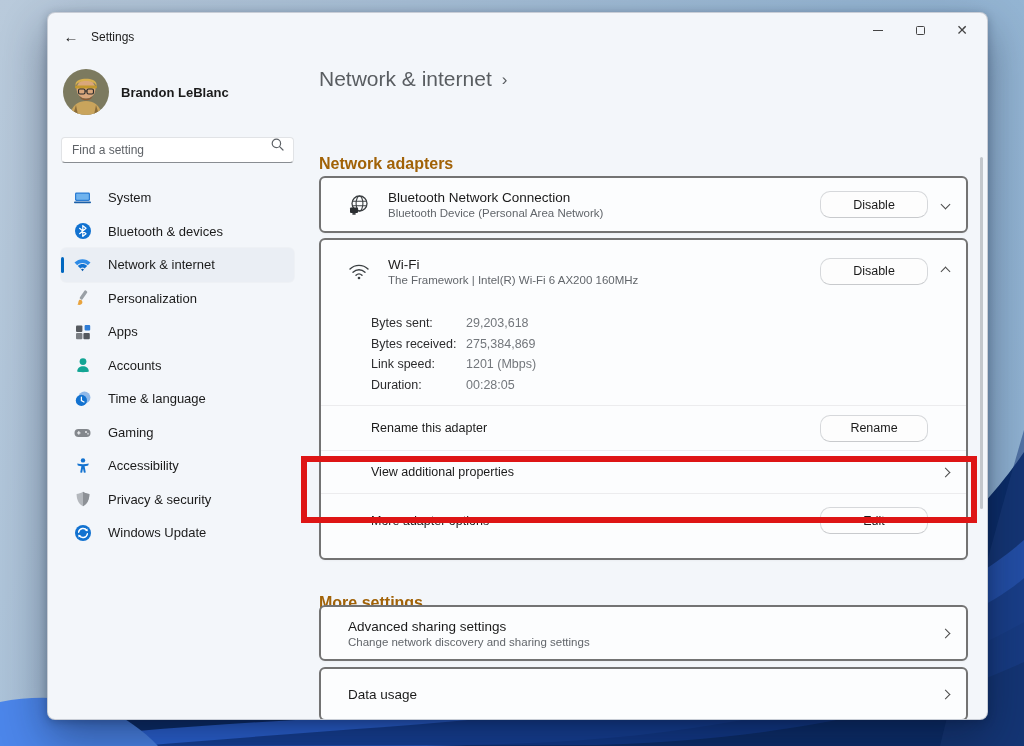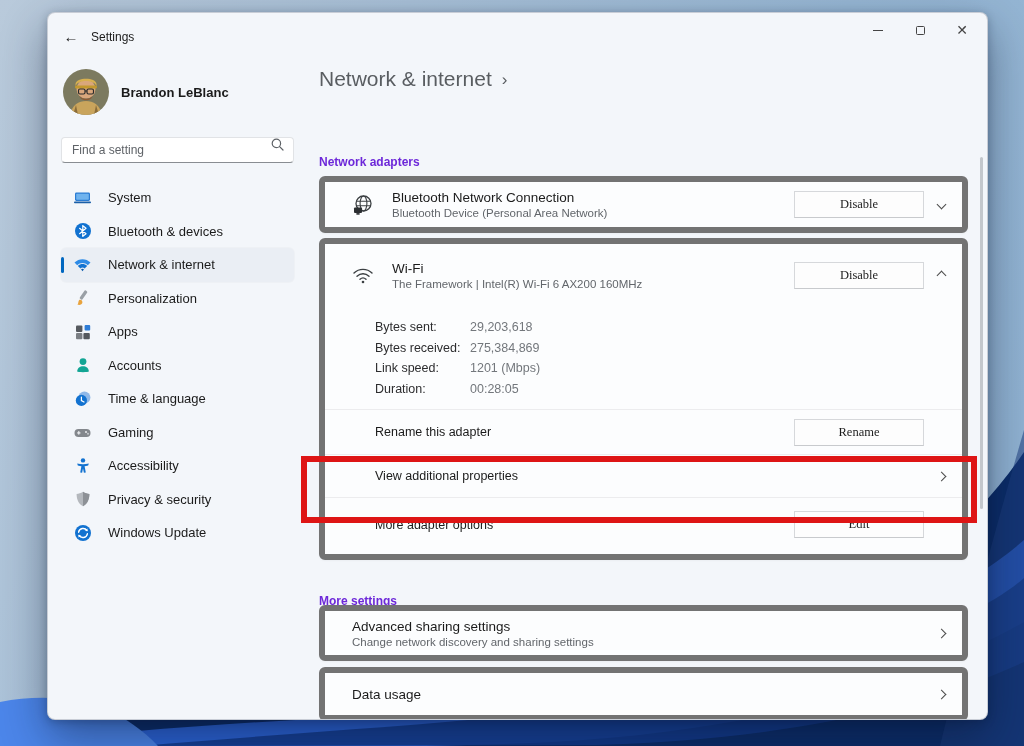--- a/index.html
+++ b/index.html
@@ -38,29 +38,29 @@
   .nav-item .ic{width:19px;height:19px;margin-right:16px;flex:0 0 auto;display:flex;align-items:center;justify-content:center;}
   .nav-item.selected{background:#eaeef4;box-shadow:0 0 0 1px rgba(0,0,0,.02);}
   .nav-item.selected::before{content:"";position:absolute;left:0;top:8.5px;width:3px;height:16px;border-radius:2px;background:#0067c0;}
 
   
   .main{position:absolute;left:271px;top:44px;right:0;bottom:0;}
   .breadcrumb{position:absolute;left:0;top:10px;display:flex;align-items:baseline;gap:10px;font-size:21px;}
   .crumb-root{color:#595d61;font-weight:500;}
   .crumb-sep{color:#595d61;font-size:17px;position:relative;top:-1px;}
   .crumb-leaf{color:#191919;font-weight:700;}
-  .sec-label{position:absolute;font-size:12px;font-weight:700;color:#6d28d9;}
-
-  .card{position:absolute;left:0;width:649px;background:#fcfdfe;border:6px solid #737373;border-radius:6px;box-shadow:0 1px 2px rgba(0,0,0,.035);}
+  .sec-label{position:absolute;font-size:16px;font-weight:700;color:#a16207;}
+
+  .card{position:absolute;left:0;width:649px;background:#fcfdfe;border:2px solid #737373;border-radius:6px;box-shadow:0 1px 2px rgba(0,0,0,.035);}
   .row{position:relative;display:flex;align-items:center;}
   .row .adapter-ic{width:24px;height:24px;margin:0 17px 0 26px;flex:0 0 auto;}
   .t-title{font-size:13.5px;color:#1b1b1b;}
   .t-sub{font-size:11.5px;color:#62666b;margin-top:2px;}
-  .btn{position:absolute;right:38px;width:130px;height:27px;background:#fdfdfd;border:1px solid #d6d8db;border-bottom-color:#c8cacd;border-radius:0;
-       display:flex;align-items:center;justify-content:center;font-size:12.5px;color:#1b1b1b;font-family:Liberation Serif, serif;}
+  .btn{position:absolute;right:38px;width:108px;height:27px;background:#fdfdfd;border:1px solid #d6d8db;border-bottom-color:#c8cacd;border-radius:10px;
+       display:flex;align-items:center;justify-content:center;font-size:12.5px;color:#1b1b1b;}
   .chev{width:7px;height:7px;border-right:1.4px solid #4a4a4a;border-bottom:1.4px solid #4a4a4a;display:inline-block;}
   .chev-down{transform:rotate(45deg);}
   .chev-up{transform:rotate(-135deg);}
   .chev-right{transform:rotate(-45deg);}
   .row-chev{position:absolute;right:17px;}
   .divider{height:1px;background:#ececee;margin:0;}
 
   .details{padding:11px 0 10px 50px;}
   .d-row{display:flex;height:20.5px;align-items:center;font-size:12.5px;}
   .d-label{width:95px;color:#2c2c2e;}

